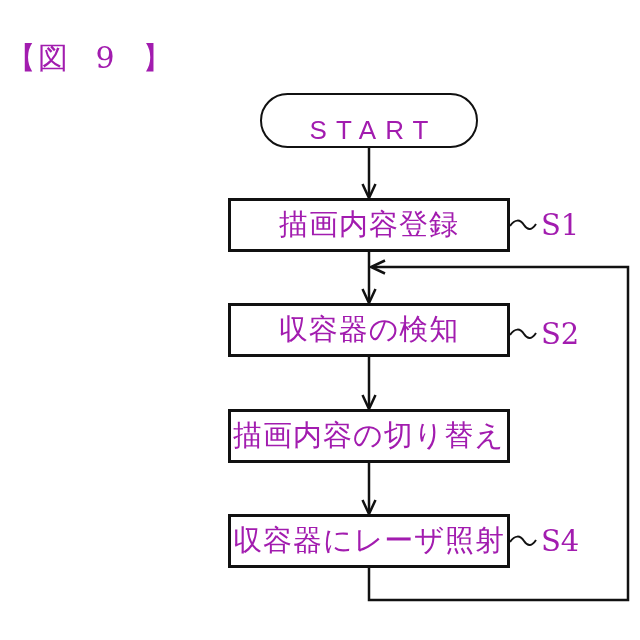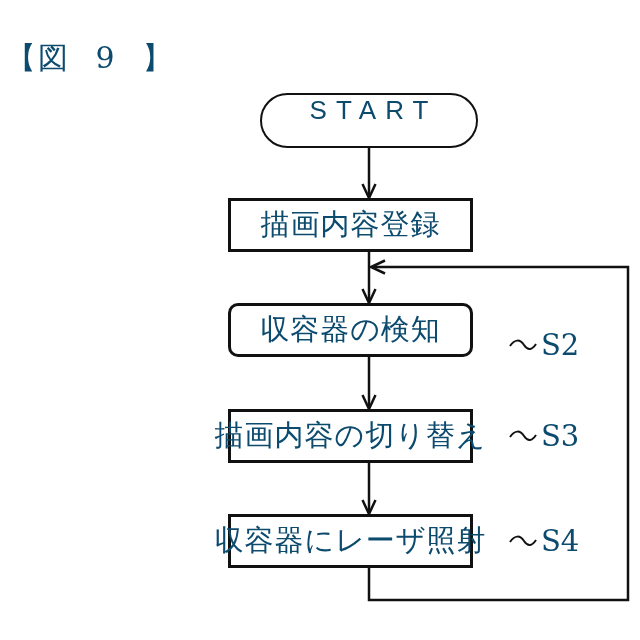--- a/index.html
+++ b/index.html
@@ -7,21 +7,21 @@
     padding: 0;
     background: #ffffff;
   }
   .canvas {
     position: relative;
     width: 640px;
     height: 640px;
     background: #ffffff;
     overflow: hidden;
     font-family: "Liberation Sans", "DejaVu Sans", sans-serif;
-    color: #0c4a6e;
+    color: #a21caf;
   }
   .figure-title {
     position: absolute;
     left: 6px;
     top: 38px;
     font-family: "DejaVu Serif", "Liberation Serif", serif;
     font-size: 30px;
     font-weight: 500;
     letter-spacing: 2px;
     word-spacing: 14px;
@@ -30,62 +30,62 @@
   .terminator {
     position: absolute;
     left: 260px;
     top: 93px;
     width: 218px;
     height: 55px;
     border: 2.5px solid #111111;
     border-radius: 28px;
     box-sizing: border-box;
     display: flex;
-    align-items: flex-start;
+    align-items: flex-end;
     justify-content: center;
   }
   .terminator .label-text {
     font-size: 26px;
     letter-spacing: 9px;
     padding-left: 9px; 
     font-weight: 500;
   }
   .process-box {
     position: absolute;
     left: 228px;
-    width: 245px;
+    width: 282px;
     height: 54px;
     border: 3px solid #111111;
     box-sizing: border-box;
     background: #ffffff;
     display: flex;
     align-items: center;
     justify-content: center;
   }
   .process-box .box-text {
     font-size: 29px;
     font-weight: 500;
     white-space: nowrap;
     letter-spacing: 1px;
   }
   .box-s1 { top: 198px; }
-  .box-s2 { top: 303px; border-radius: 10px; }
+  .box-s2 { top: 303px; }
   .box-s3 { top: 409px; }
   .box-s4 { top: 514px; }
 
   .step-label {
     position: absolute;
     left: 509px;
     height: 32px;
     display: flex;
     align-items: center;
     gap: 4px;
   }
   .label-s1 { top: 209px; }
-  .label-s2 { top: 329px; }
+  .label-s2 { top: 318px; }
   .label-s3 { top: 420px; }
   .label-s4 { top: 525px; align-items: center; }
   .step-label .tilde {
     display: block;
   }
   .step-label .step-id {
     font-family: "DejaVu Serif", "Liberation Serif", serif;
     font-size: 29px;
     line-height: 1;
   }
@@ -133,31 +133,31 @@
   <div class="process-box box-s2">
     <span class="box-text">収容器の検知</span>
   </div>
   <div class="process-box box-s3">
     <span class="box-text">描画内容の切り替え</span>
   </div>
   <div class="process-box box-s4">
     <span class="box-text">収容器にレーザ照射</span>
   </div>
 
+  <div class="step-label label-s1">
+    <svg class="tilde" width="28" height="16" viewBox="0 0 28 16" fill="none" stroke="#111111" stroke-width="2">
+      <path d="M1,9 C6,2 11,2 15,8 C19,14 23,13 27,7"></path>
+    </svg>
+    <span class="step-id">S1</span>
+  </div>
   <div class="step-label label-s2">
     <svg class="tilde" width="28" height="16" viewBox="0 0 28 16" fill="none" stroke="#111111" stroke-width="2">
       <path d="M1,9 C6,2 11,2 15,8 C19,14 23,13 27,7"></path>
     </svg>
     <span class="step-id">S2</span>
-  </div>
-  <div class="step-label label-s3">
-    <svg class="tilde" width="28" height="16" viewBox="0 0 28 16" fill="none" stroke="#111111" stroke-width="2">
-      <path d="M1,9 C6,2 11,2 15,8 C19,14 23,13 27,7"></path>
-    </svg>
-    <span class="step-id">S3</span>
   </div>
   <div class="step-label label-s4">
     <svg class="tilde" width="28" height="16" viewBox="0 0 28 16" fill="none" stroke="#111111" stroke-width="2">
       <path d="M1,9 C6,2 11,2 15,8 C19,14 23,13 27,7"></path>
     </svg>
     <span class="step-id">S4</span>
   </div>
 
 </div>
 

